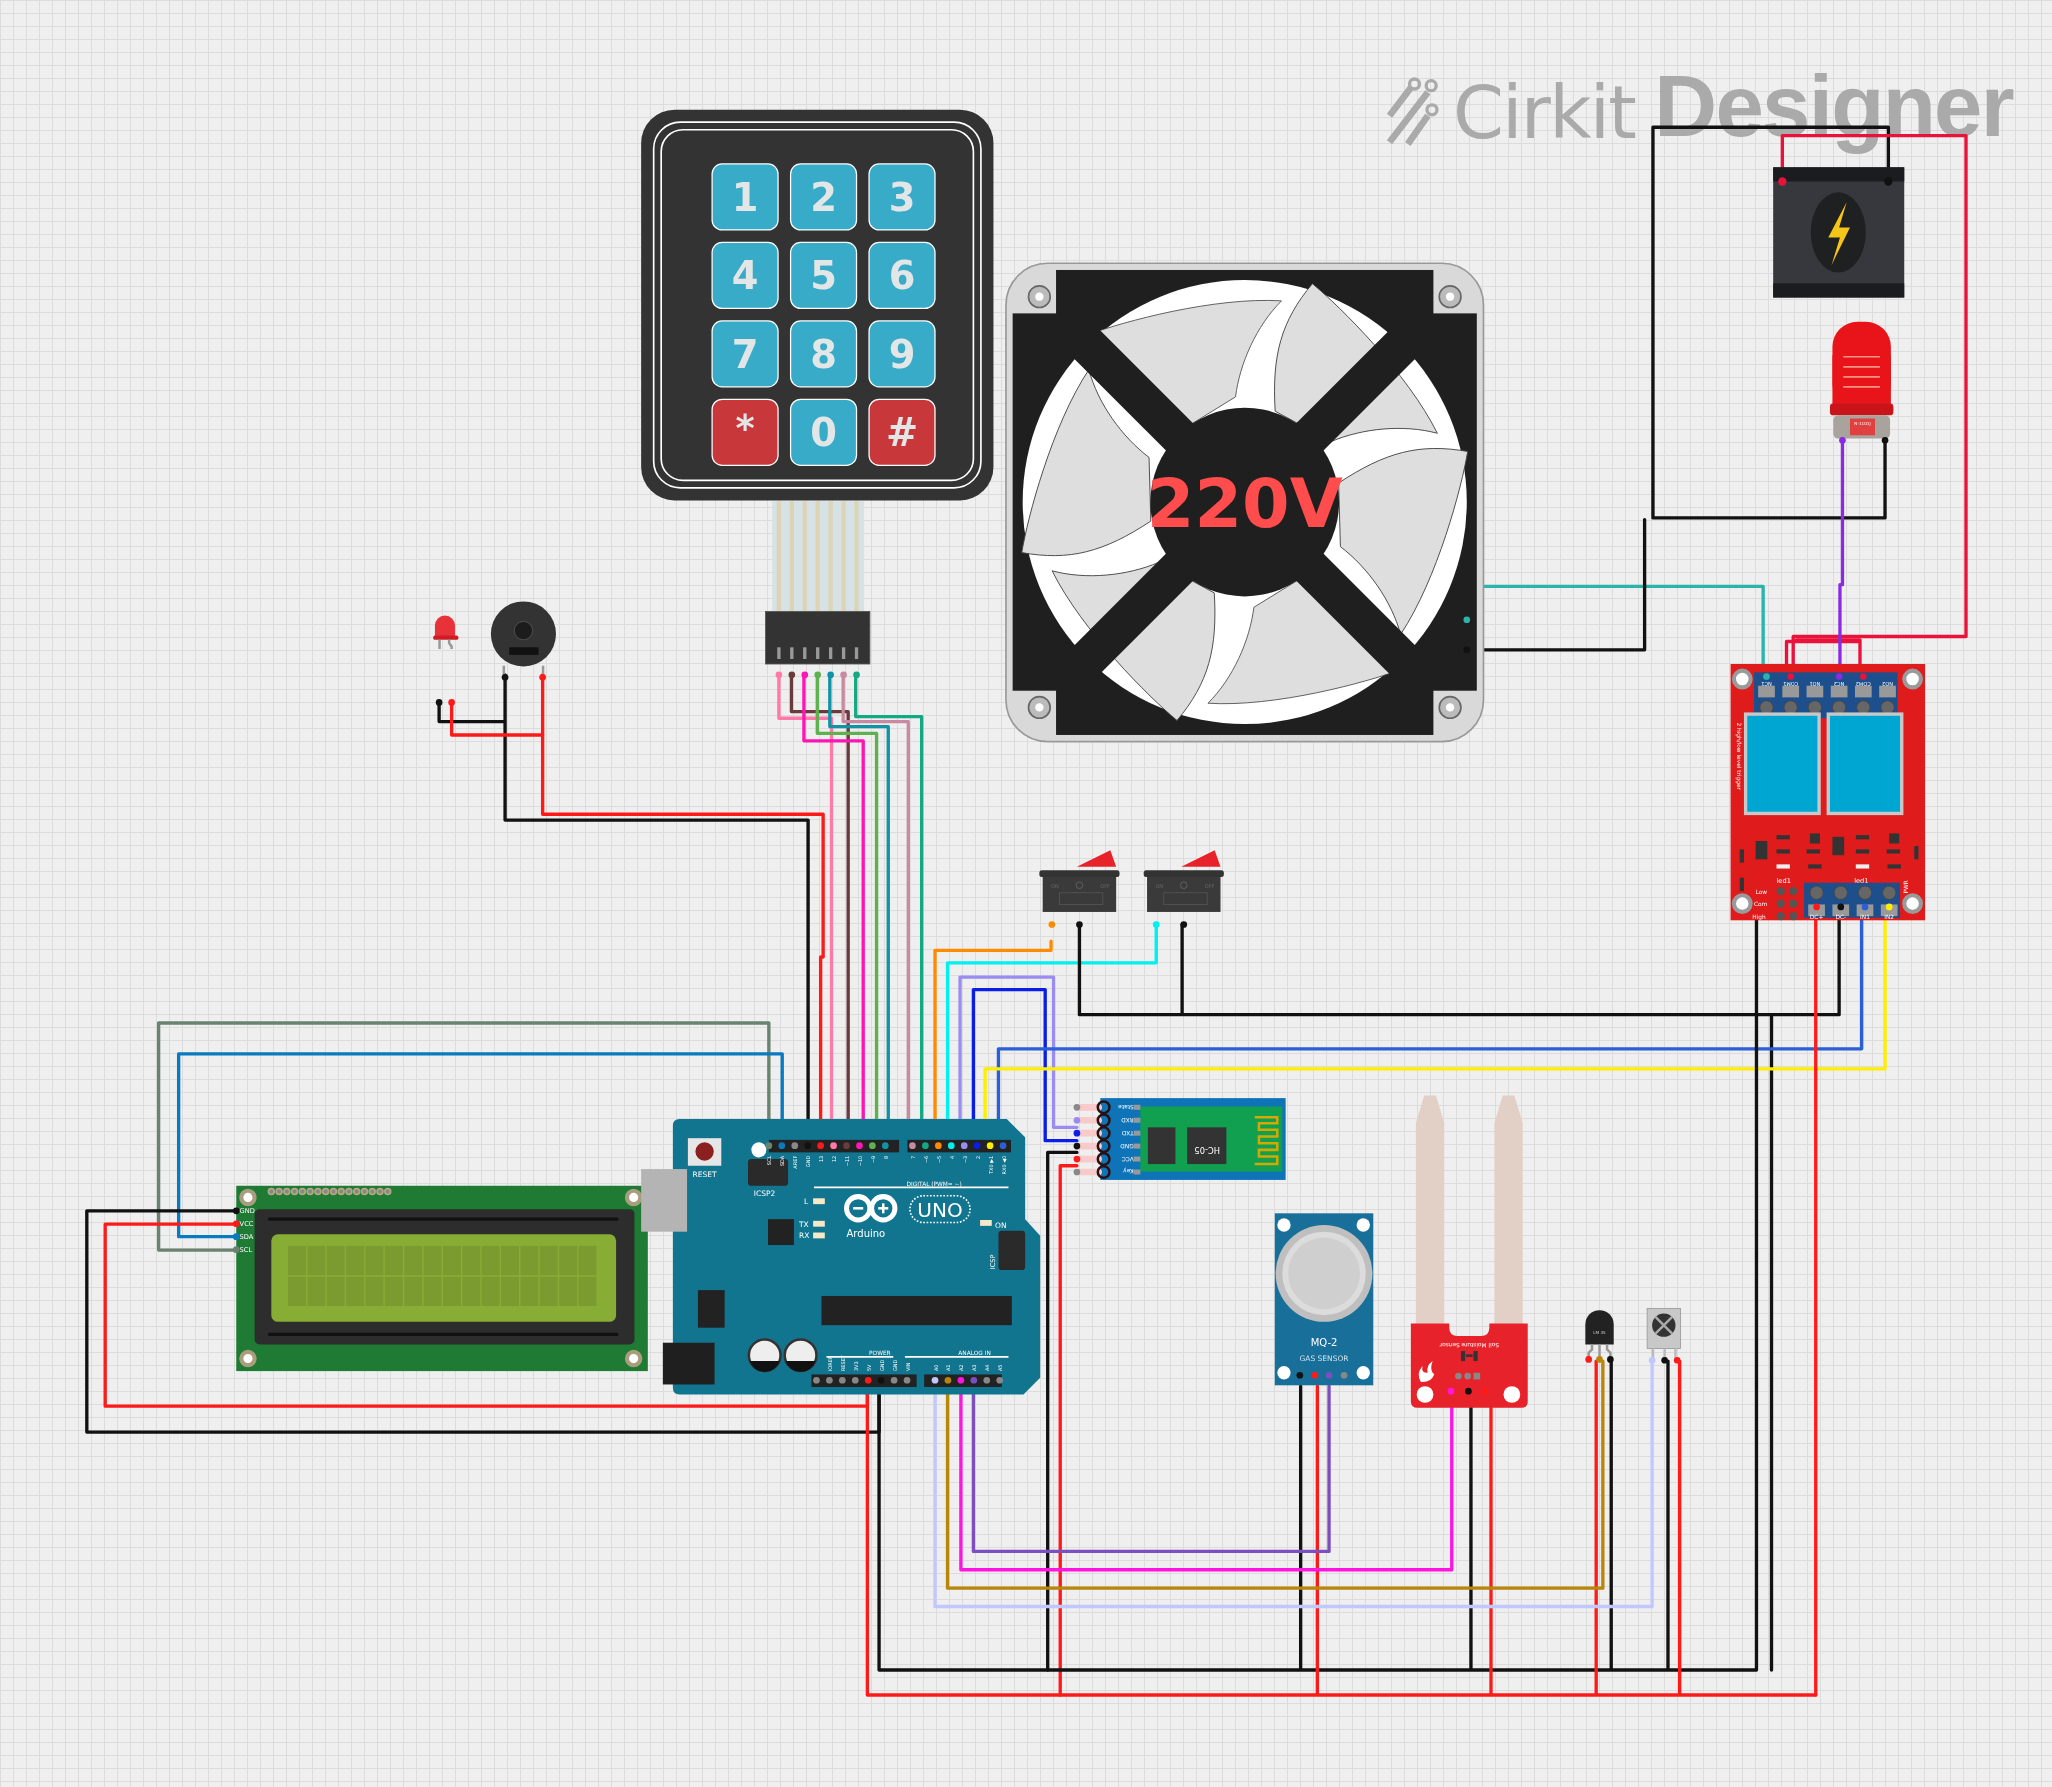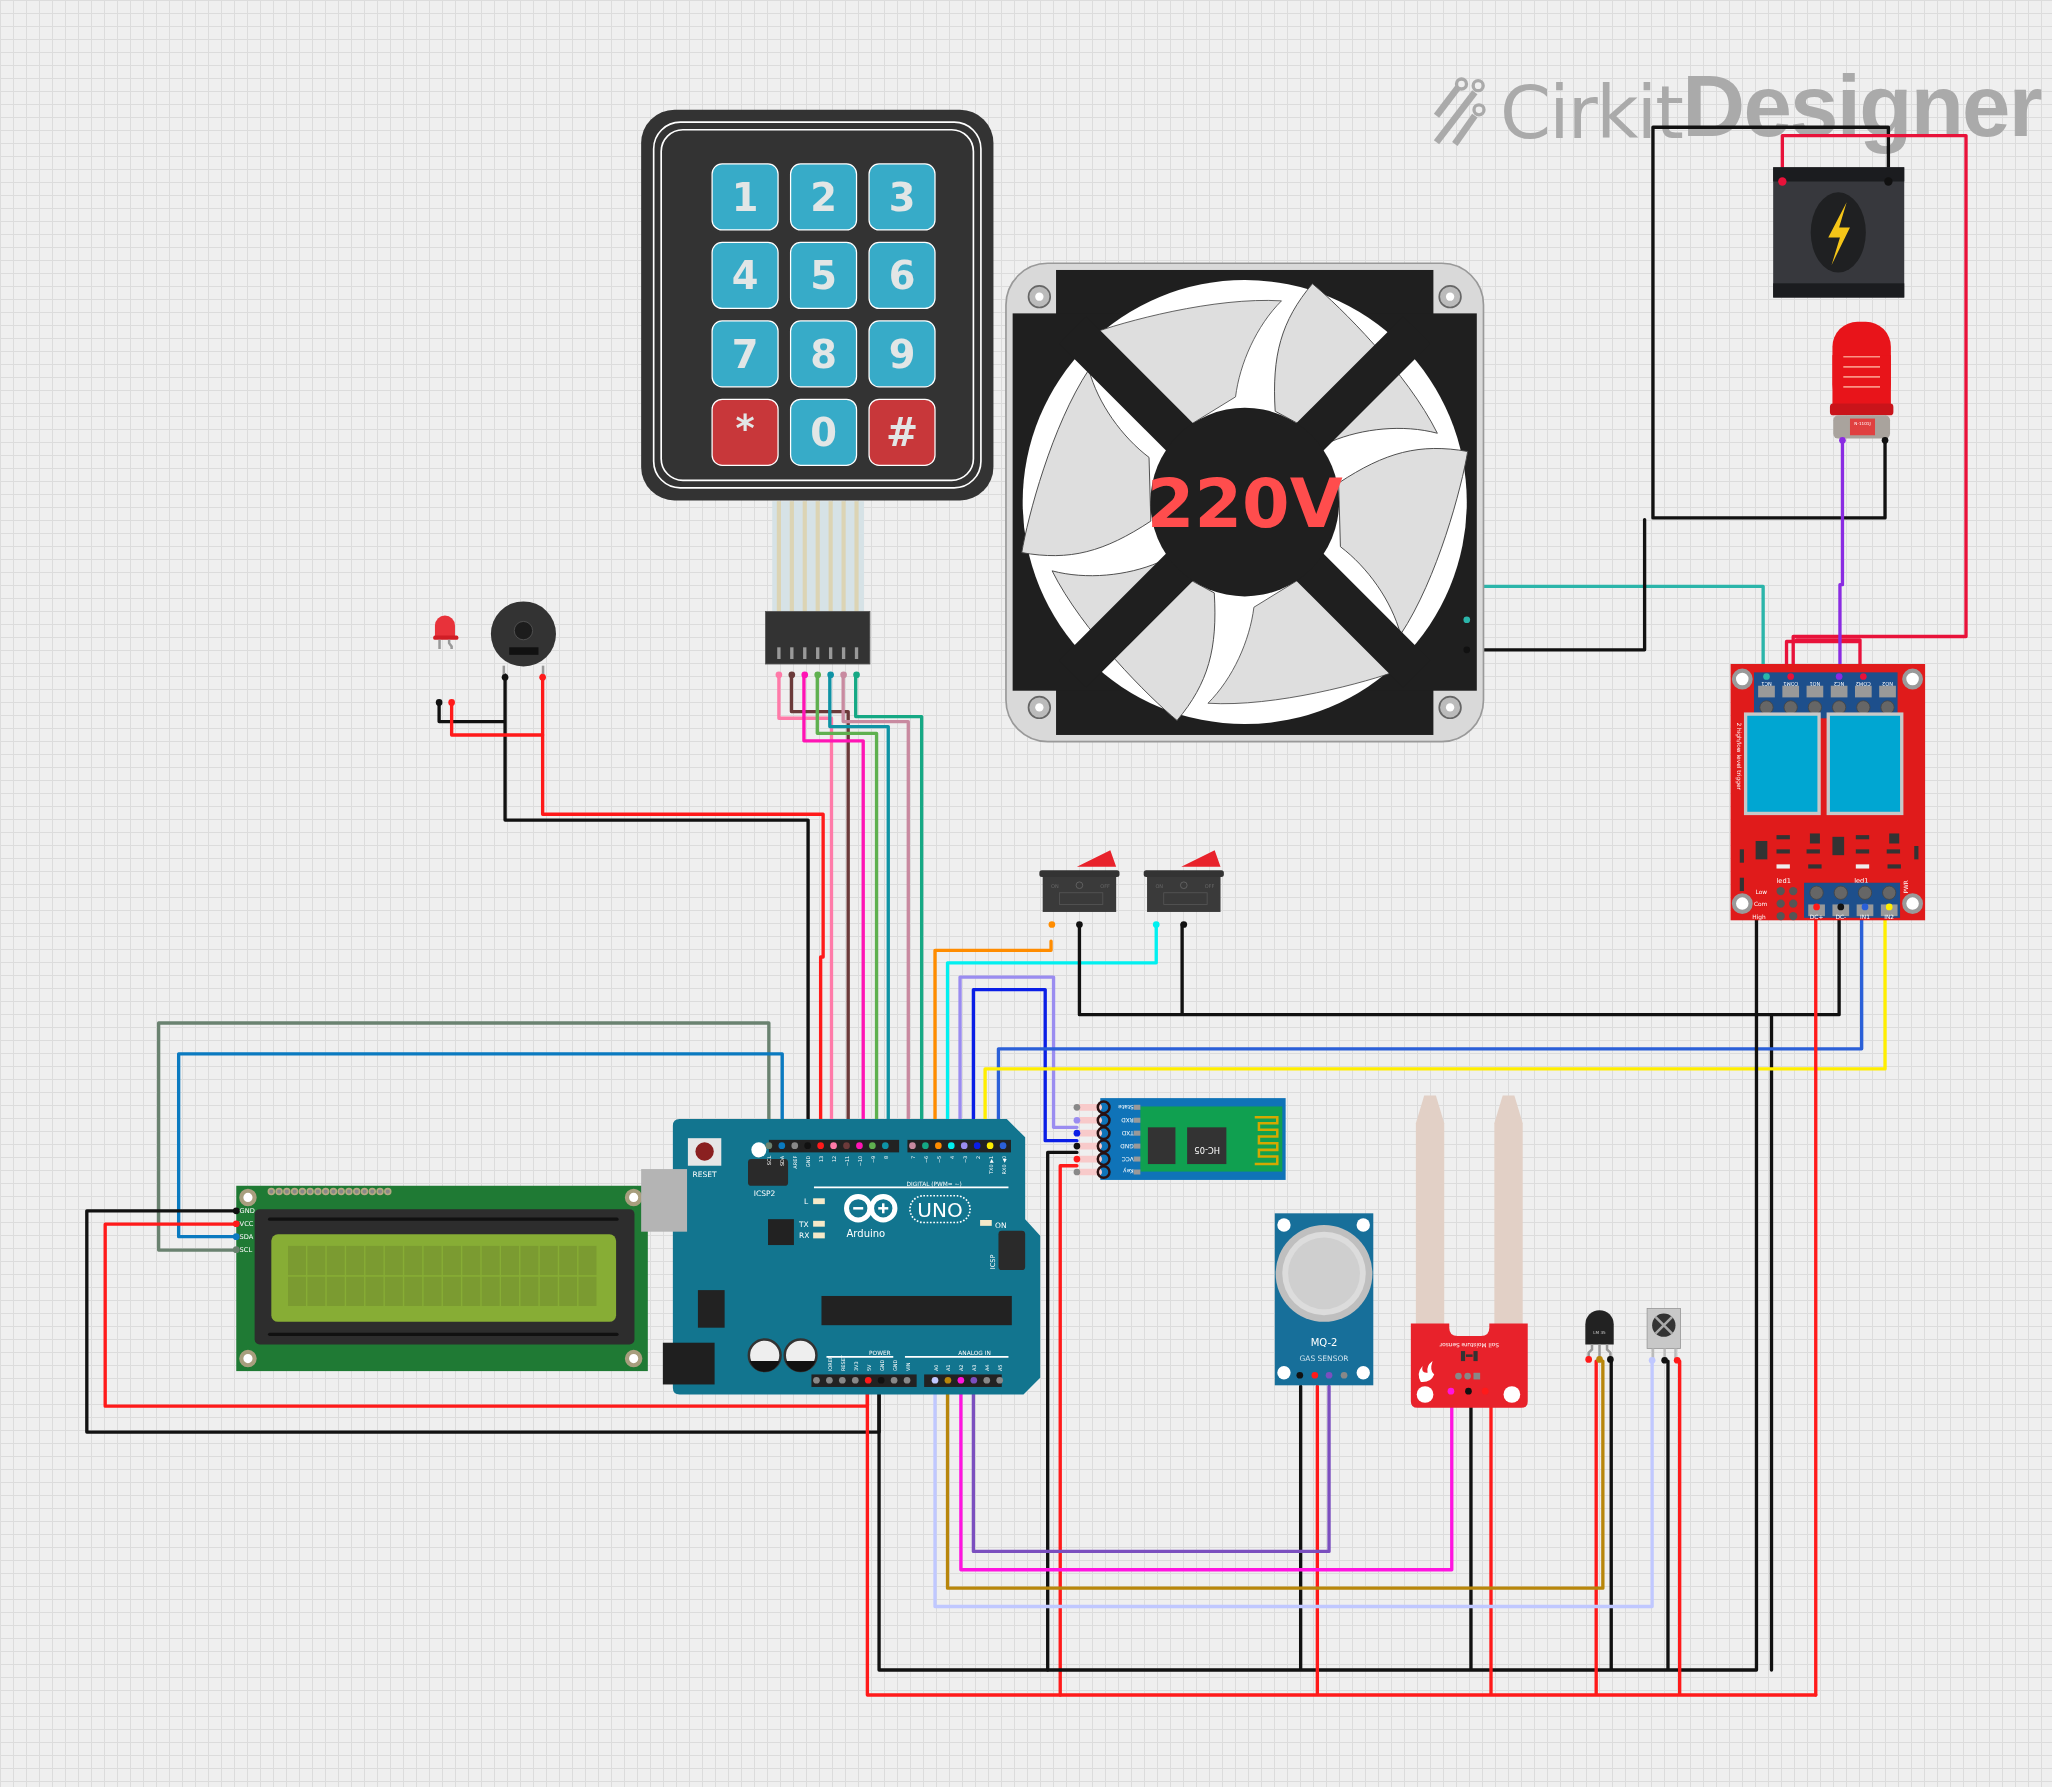--- a/index.html
+++ b/index.html
@@ -3,23 +3,23 @@
 <meta charset="utf-8">
 <style>
   html,body{margin:0;padding:0;}
   body{width:2052px;height:1788px;overflow:hidden;
     background-color:#efefef;
     background-image:linear-gradient(#dcdcdc 1.3px,transparent 1.3px),linear-gradient(90deg,#dcdcdc 1.3px,transparent 1.3px);
     background-size:13px 13px;
     font-family:"Liberation Sans",sans-serif;position:relative;}
   #canvas{position:absolute;left:0;top:0;}
   .lbl{font-family:"DejaVu Sans",sans-serif;}
-  .watermark{position:absolute;left:1433px;top:57px;height:92px;display:flex;align-items:flex-end;}
+  .watermark{position:absolute;left:1386px;top:57px;height:92px;display:flex;align-items:flex-end;}
   .wm-cirkit{font-family:"DejaVu Sans",sans-serif;color:#aaaaaa;font-size:73px;font-weight:400;letter-spacing:-1.7px;line-height:1;}
-  .wm-designer{font-family:"Liberation Sans",sans-serif;color:#aaaaaa;font-size:87px;font-weight:700;letter-spacing:-1.7px;line-height:1;margin-left:0;}
+  .wm-designer{font-family:"Liberation Sans",sans-serif;color:#aaaaaa;font-size:87px;font-weight:700;letter-spacing:-1.7px;line-height:1;margin-left:19px;}
 </style>
 </head>
 <body>
 
 <div class="watermark">
   <svg width="67" height="75" viewBox="0 0 80 90">
     <g stroke="#aaaaaa" stroke-width="8" fill="none" stroke-linecap="butt">
       <line x1="4" y1="50" x2="30" y2="16"></line>
       <circle cx="34" cy="12" r="6" stroke-width="4"></circle>
       <line x1="4" y1="82" x2="50" y2="22"></line>

